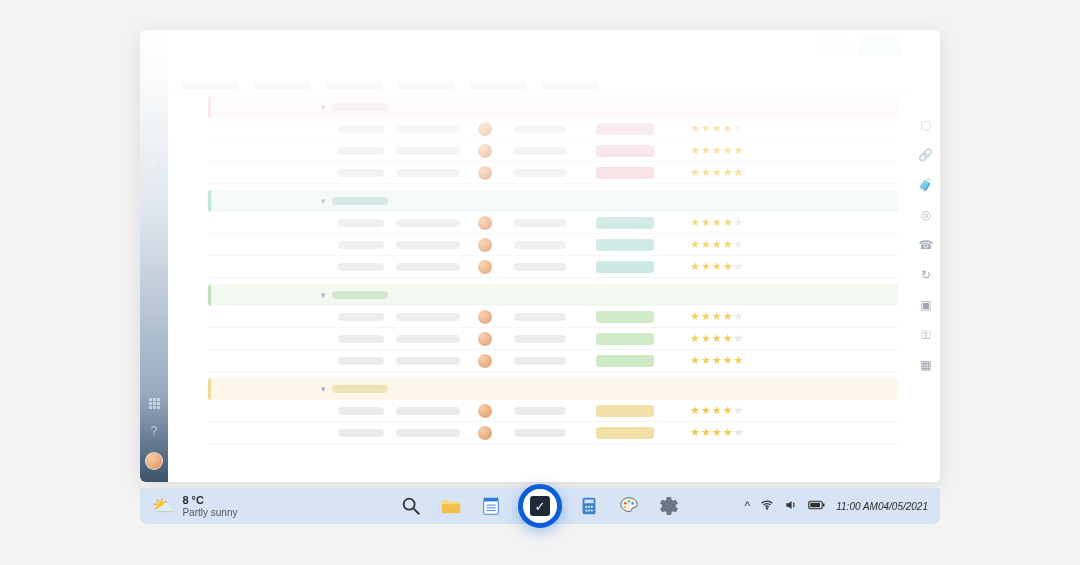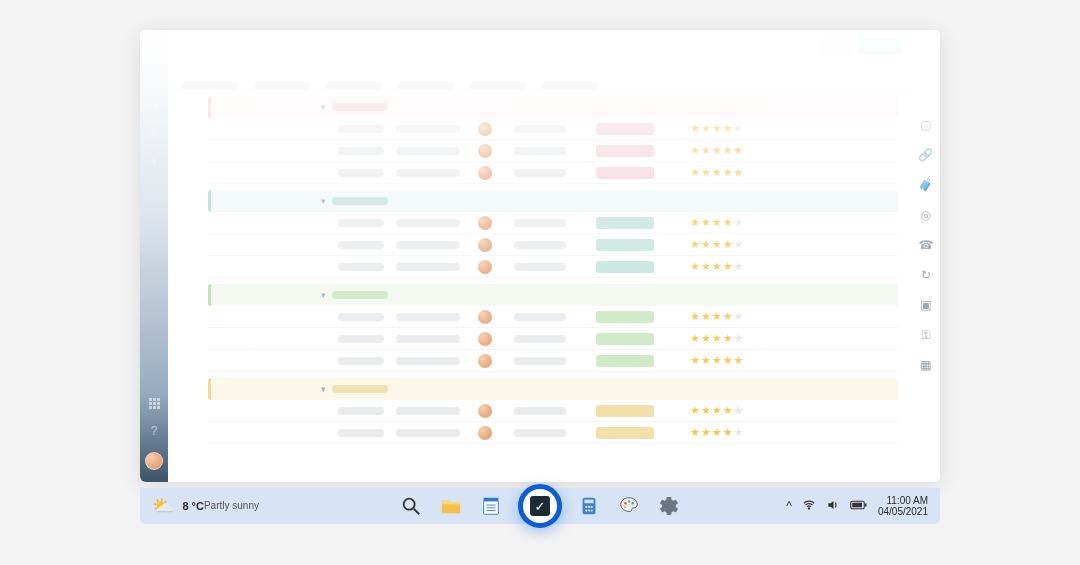--- a/index.html
+++ b/index.html
@@ -141,21 +141,21 @@
     background: #d7e4f5;
     border-radius: 0 0 6px 6px;
     display: flex;
     align-items: center;
     padding: 0 12px;
     font-size: 11px;
     color: #2b2b2b;
   }
   .tb-left { display: flex; align-items: center; gap: 8px; }
   .weather-icon { font-size: 18px; }
-  .weather-text { display: flex; flex-direction: row; line-height: 1.1; }
+  .weather-text { display: flex; flex-direction: column; line-height: 1.1; }
   .weather-text .deg { font-weight: 600; font-size: 11px; }
   .weather-text .desc { font-size: 10px; color: #555; }
 
   .tb-center {
     position: absolute;
     left: 50%; transform: translateX(-50%);
     display: flex; align-items: center; gap: 14px;
   }
   .tb-icon { width: 26px; height: 26px; display: flex; align-items: center; justify-content: center; }
   .tb-icon svg { width: 22px; height: 22px; }
@@ -166,21 +166,21 @@
     display: flex; align-items: center; justify-content: center;
     box-shadow: 0 4px 14px rgba(11,94,215,.35);
   }
   .active-ring .checkbox {
     width: 20px; height: 20px; background: #1f2a37; border-radius: 3px;
     display: flex; align-items: center; justify-content: center; color: #fff; font-size: 13px;
   }
 
   .tb-right { margin-left: auto; display: flex; align-items: center; gap: 10px; }
   .sys-icon { font-size: 12px; color: #3a3a3a; }
-  .clock { display: flex; flex-direction: column; align-items: flex-end; line-height: 1.1; font-size: 10px; }
+  .clock { display: flex; flex-direction: row; align-items: flex-end; line-height: 1.1; font-size: 10px; font-style: italic; }
 </style>
 </head>
 <body>
 
 <div class="canvas">
 
   <div class="app-window">
 
     <div class="app-sidebar">
       <div class="sb-icon">✎</div>

